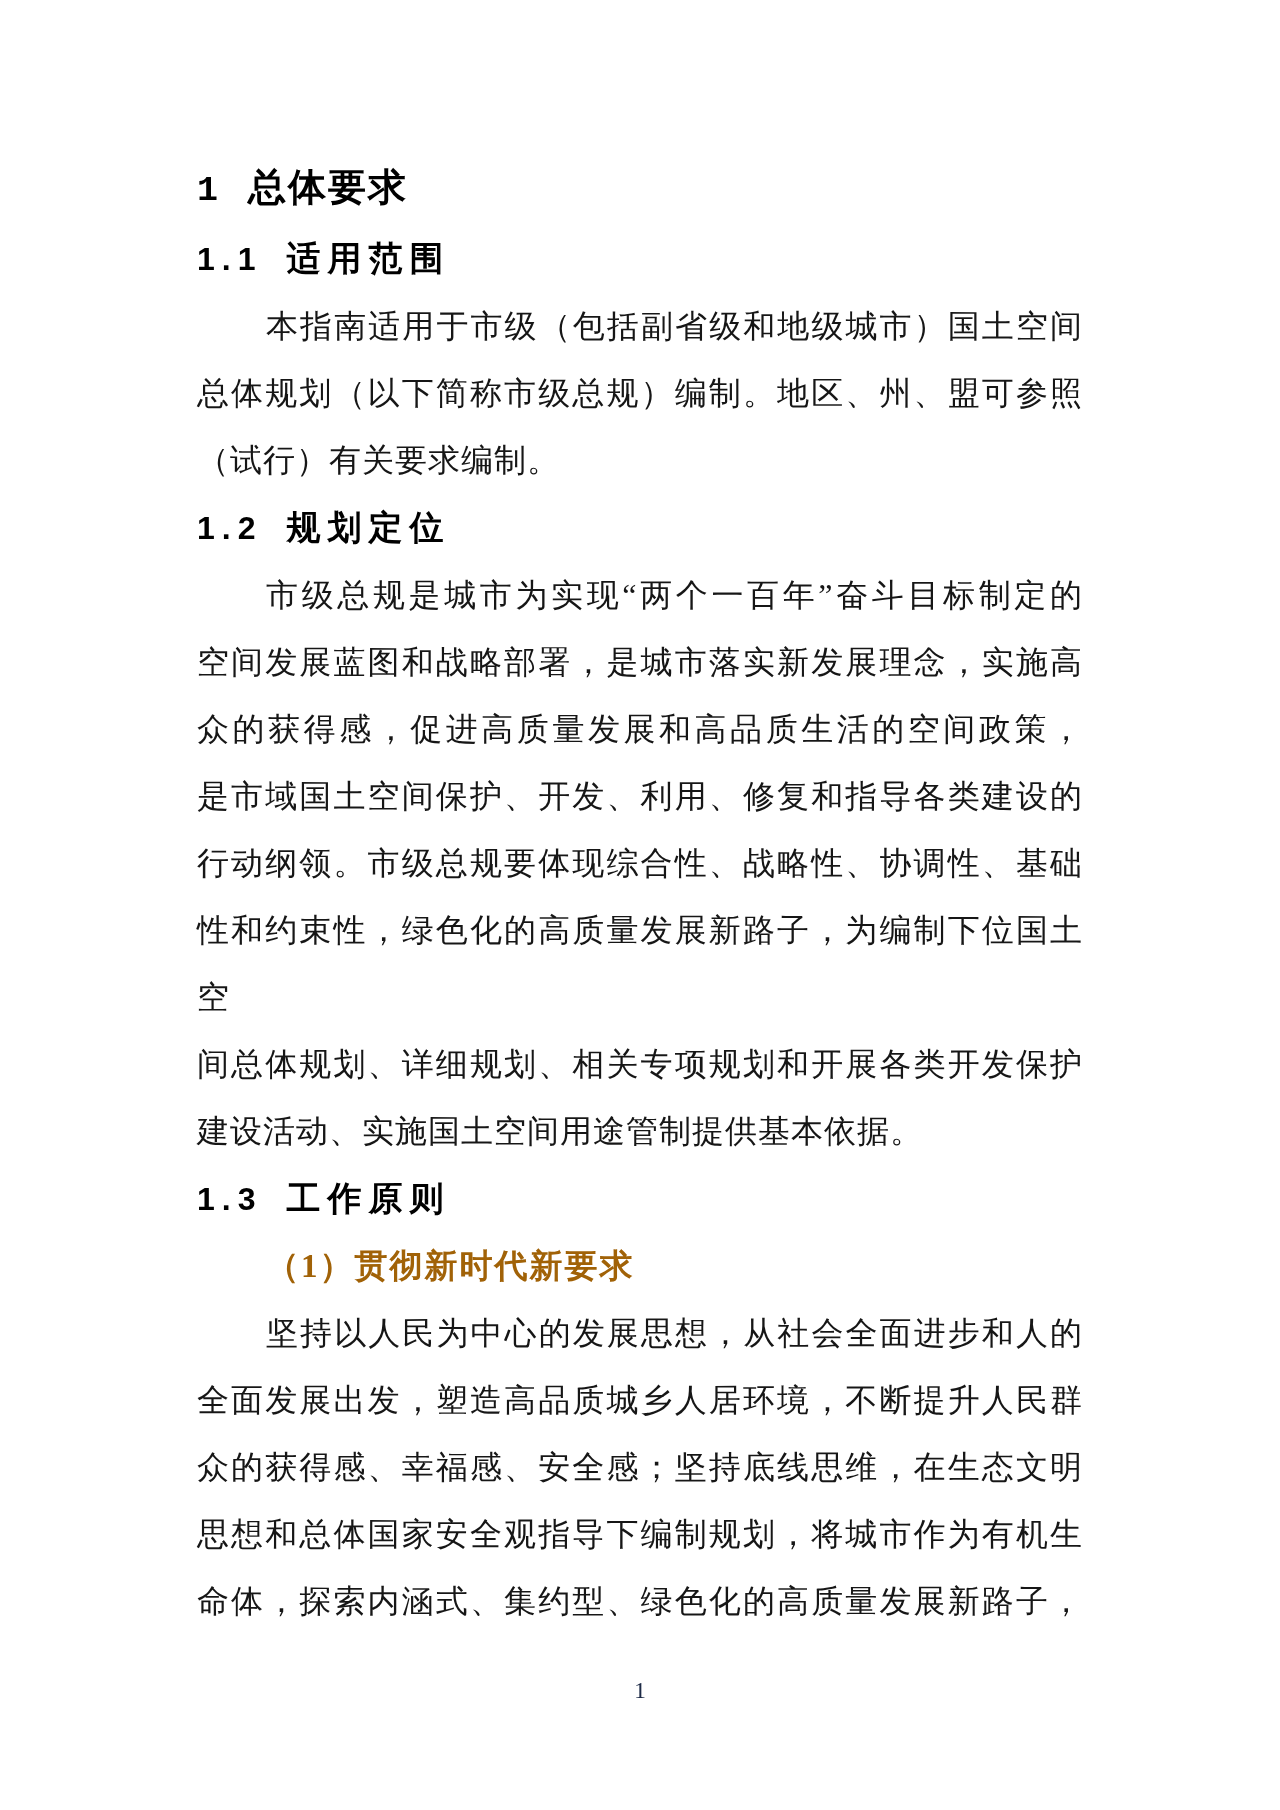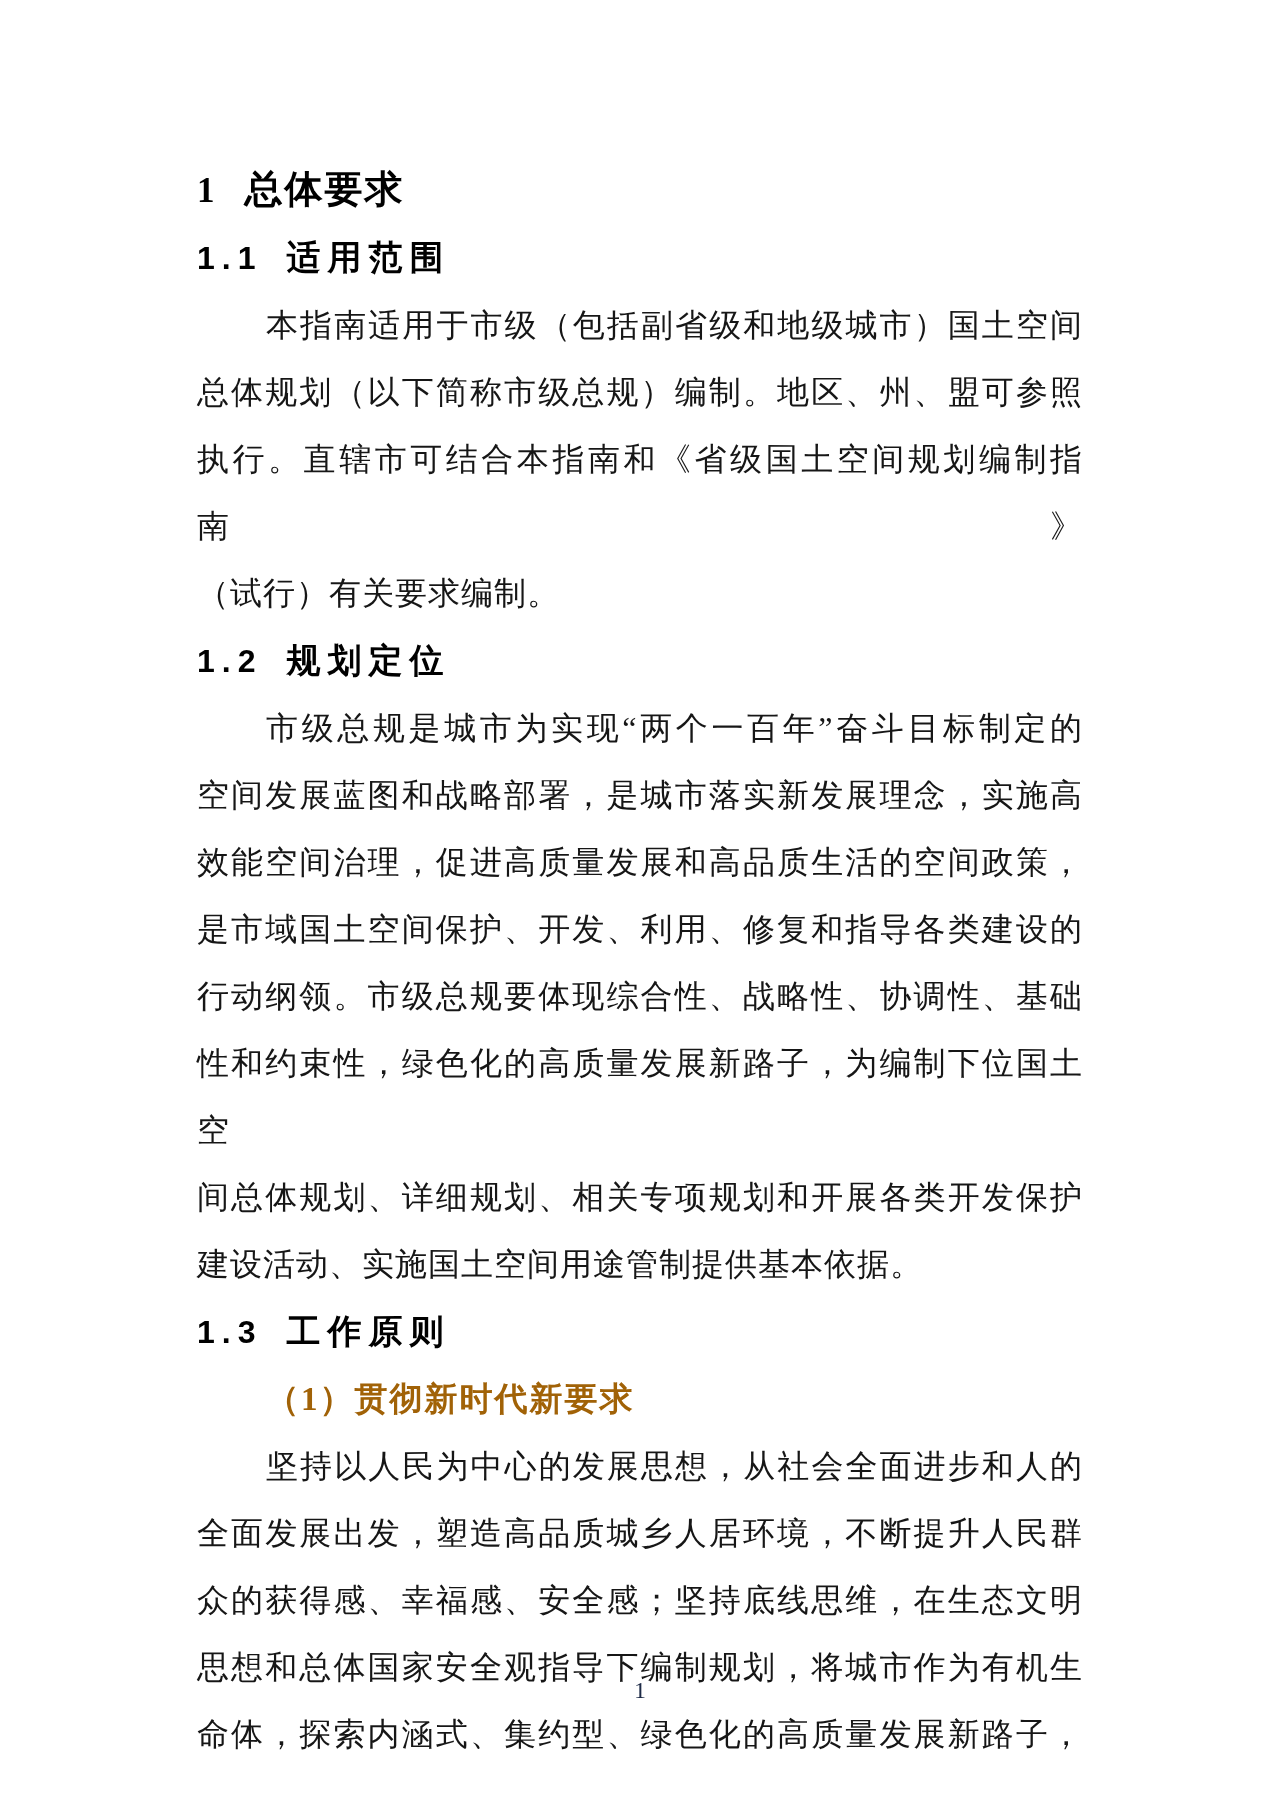--- a/index.html
+++ b/index.html
@@ -21,21 +21,21 @@
     left: 197px;
     top: 156px;
     width: 886px;
   }
   .row {
     line-height: 67px;
     white-space: normal;
   }
   
   .chapter {
-    font-family: Liberation Serif, serif;
+    font-family: Liberation Mono, monospace;
     font-weight: bold;
     font-size: 38px;
     color: #000000;
     letter-spacing: 2px;
   }
   .chapter .num {
     display: inline-block;
     margin-right: 28px;
     font-size: 35px;
   }
@@ -98,30 +98,29 @@
     <div class="row chapter">
       <span class="num">1</span><span class="title">总体要求</span>
     </div>
 
     <div class="row section">
       <span class="num">1.1</span><span class="title">适用范围</span>
     </div>
 
     <div class="row line first">本指南适用于市级（包括副省级和地级城市）国土空间</div>
     <div class="row line">总体规划（以下简称市级总规）编制。地区、州、盟可参照</div>
-    <div class="row line">执行。直辖市可结合本指南和《省级国土空间规划编制指南》</div>
     <div class="row line short">（试行）有关要求编制。</div>
 
     <div class="row section">
       <span class="num">1.2</span><span class="title">规划定位</span>
     </div>
 
     <div class="row line first">市级总规是城市为实现“两个一百年”奋斗目标制定的</div>
     <div class="row line">空间发展蓝图和战略部署，是城市落实新发展理念，实施高</div>
-    <div class="row line">效能空间治理，促进高质量发展和高品质生活的空间政策，</div>
+    <div class="row line">众的获得感，促进高质量发展和高品质生活的空间政策，</div>
     <div class="row line">是市域国土空间保护、开发、利用、修复和指导各类建设的</div>
     <div class="row line">行动纲领。市级总规要体现综合性、战略性、协调性、基础</div>
     <div class="row line">性和约束性，绿色化的高质量发展新路子，为编制下位国土空</div>
     <div class="row line">间总体规划、详细规划、相关专项规划和开展各类开发保护</div>
     <div class="row line short">建设活动、实施国土空间用途管制提供基本依据。</div>
 
     <div class="row section">
       <span class="num">1.3</span><span class="title">工作原则</span>
     </div>
 

